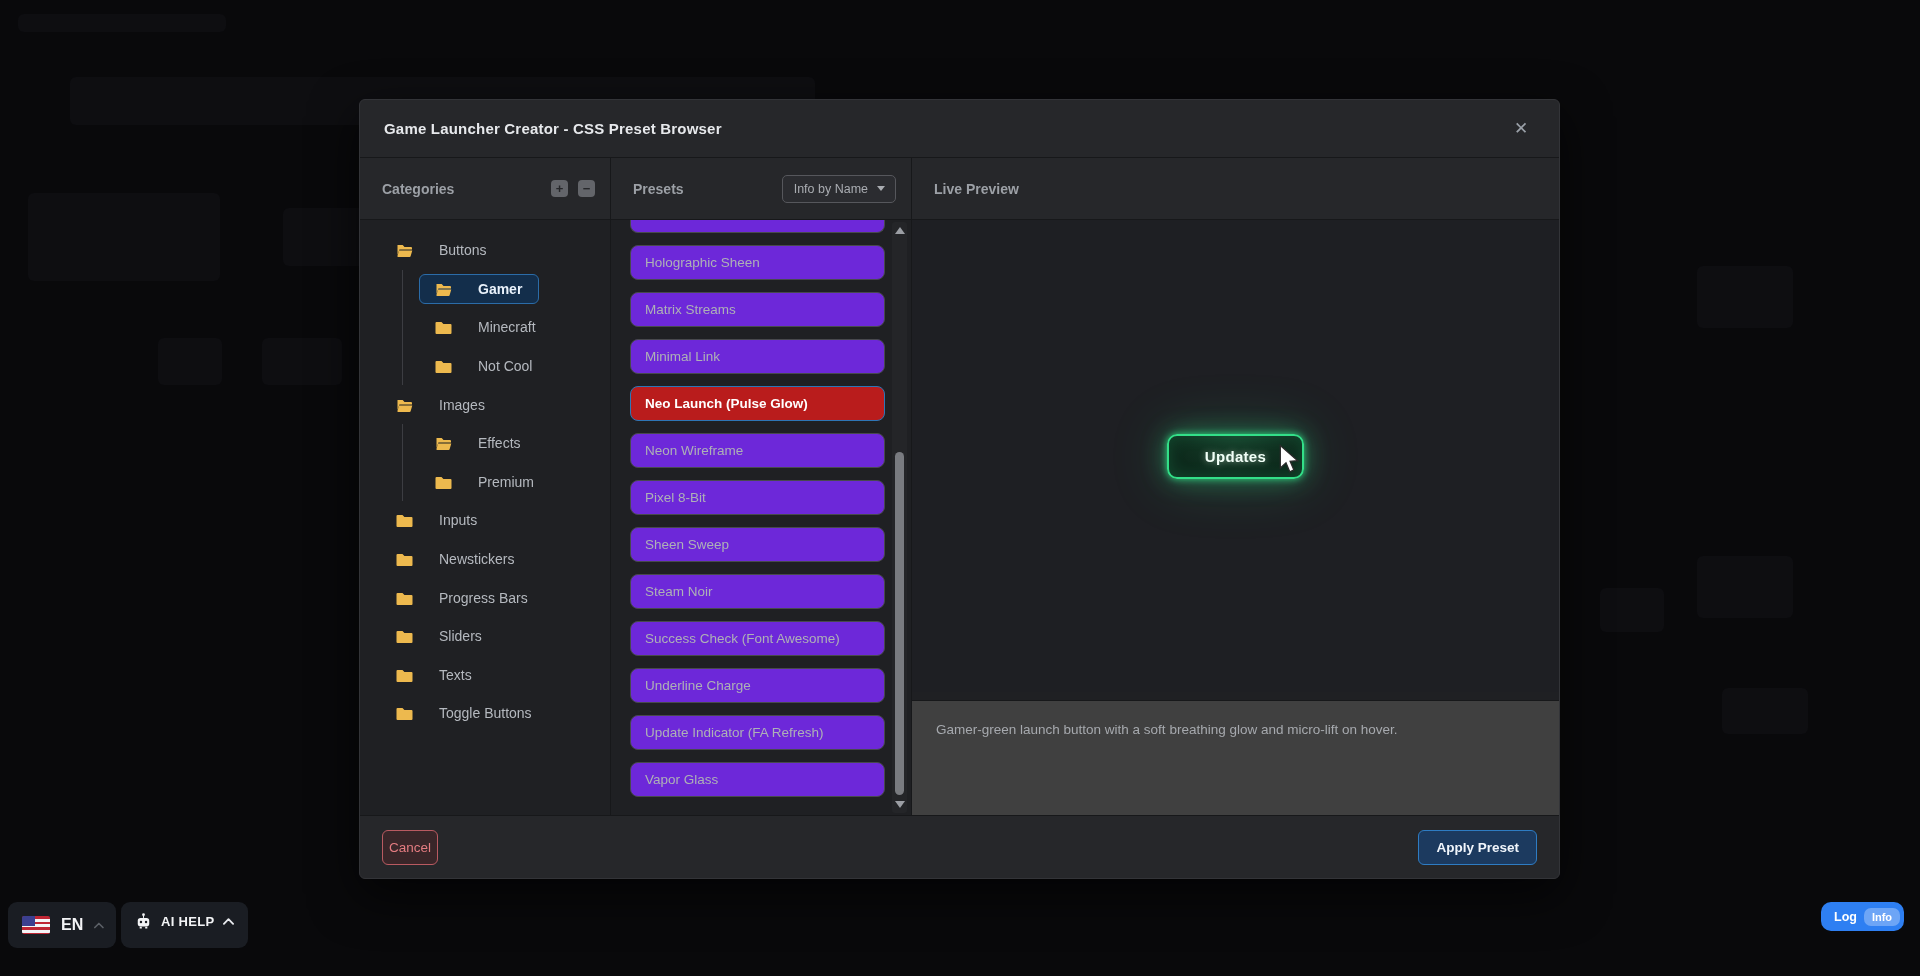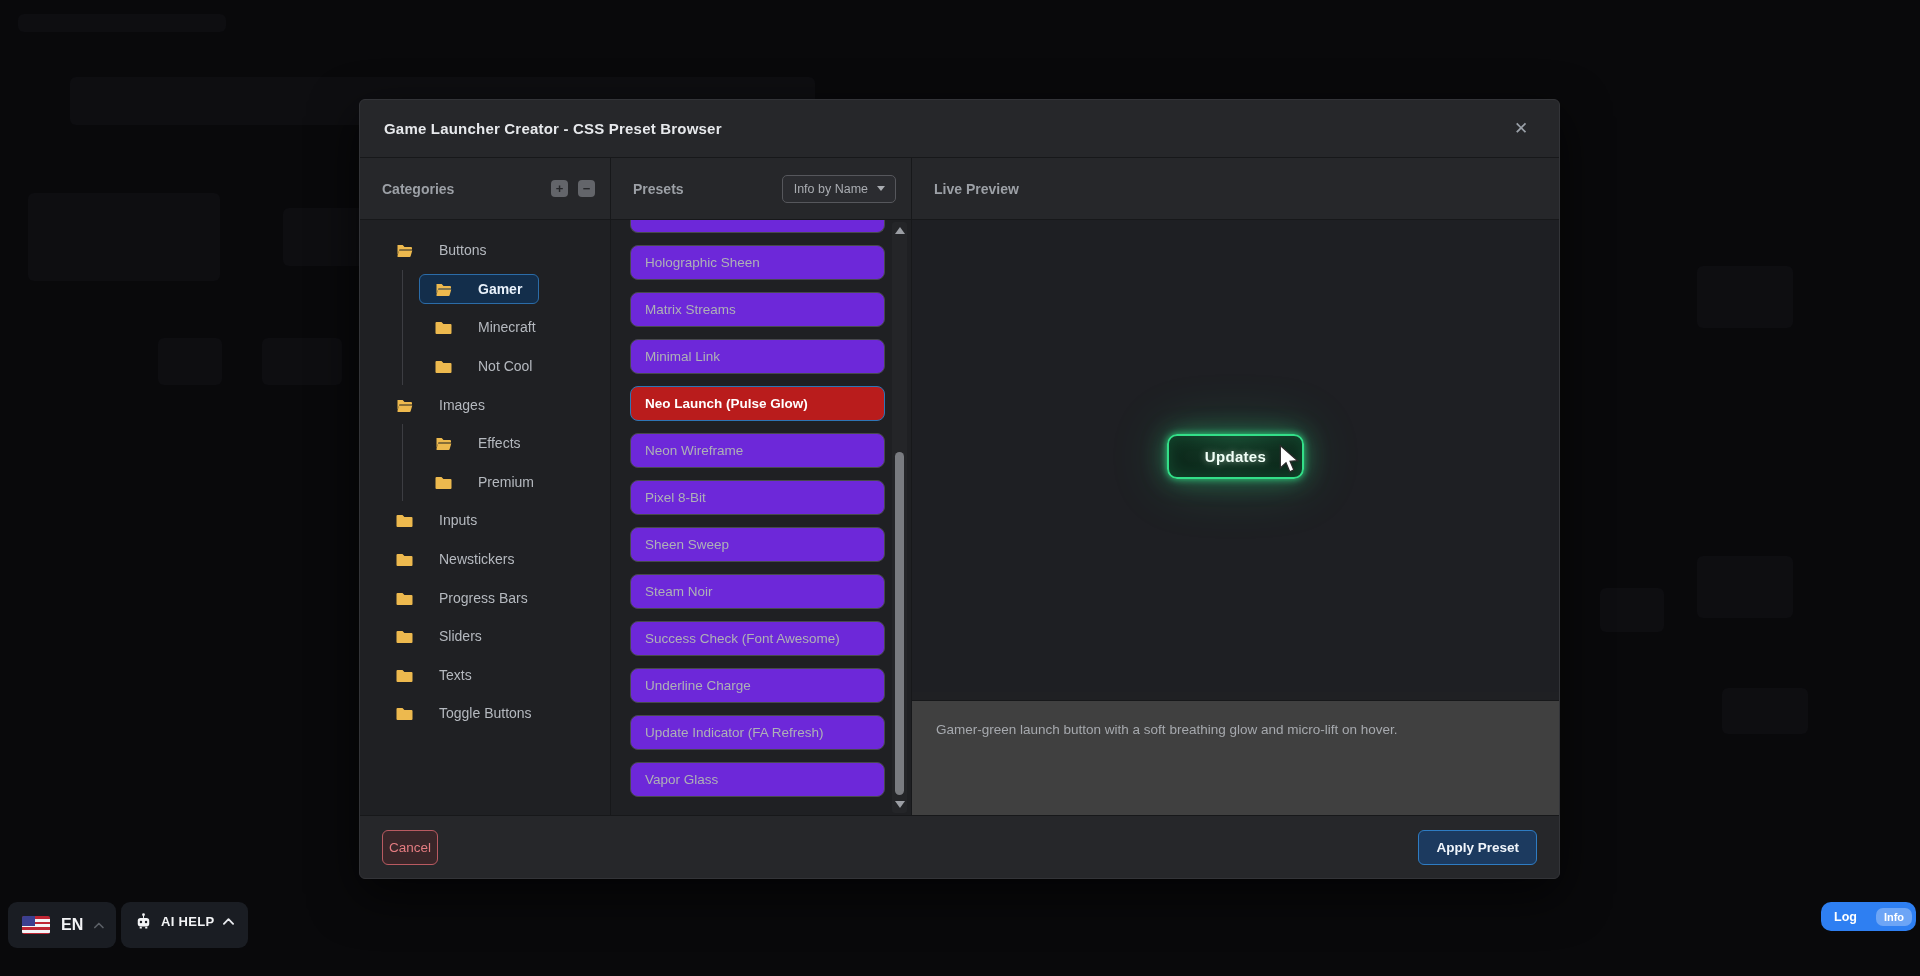--- a/index.html
+++ b/index.html
@@ -149,21 +149,21 @@
   .tb-lang-label { font-size:16px; font-weight:800; color:#f3f4f6; }
   .tb-ai-label { font-size:13px; font-weight:800; color:#f3f4f6; letter-spacing:.3px; }
   .chev { width:11px; height:7px; display:block; }
   .log-pill {
     position:absolute; left:1821px; top:902px; height:29px; padding:0 4px 0 13px;
     background:#2e7ff2; border-radius:10px; display:flex; align-items:center; gap:7px; cursor:pointer;
   }
   .log-label { font-size:12.5px; font-weight:700; color:#ffffff; }
   .info-pill {
     background:rgba(255,255,255,.30); border-radius:7px; padding:3px 8px;
-    font-size:11px; font-weight:700; color:#ffffff;margin-left:12px;
+    font-size:11px; font-weight:700; color:#ffffff;
   }
 </style>
 </head>
 <body>
 
 <div class="bg-ghost" style="left:18px;top:14px;width:208px;height:18px;"></div>
 <div class="bg-ghost" style="left:70px;top:77px;width:745px;height:48px;"></div>
 <div class="bg-ghost" style="left:28px;top:193px;width:192px;height:88px;"></div>
 <div class="bg-ghost" style="left:283px;top:208px;width:292px;height:58px;"></div>
 <div class="bg-ghost" style="left:158px;top:338px;width:64px;height:47px;"></div>

